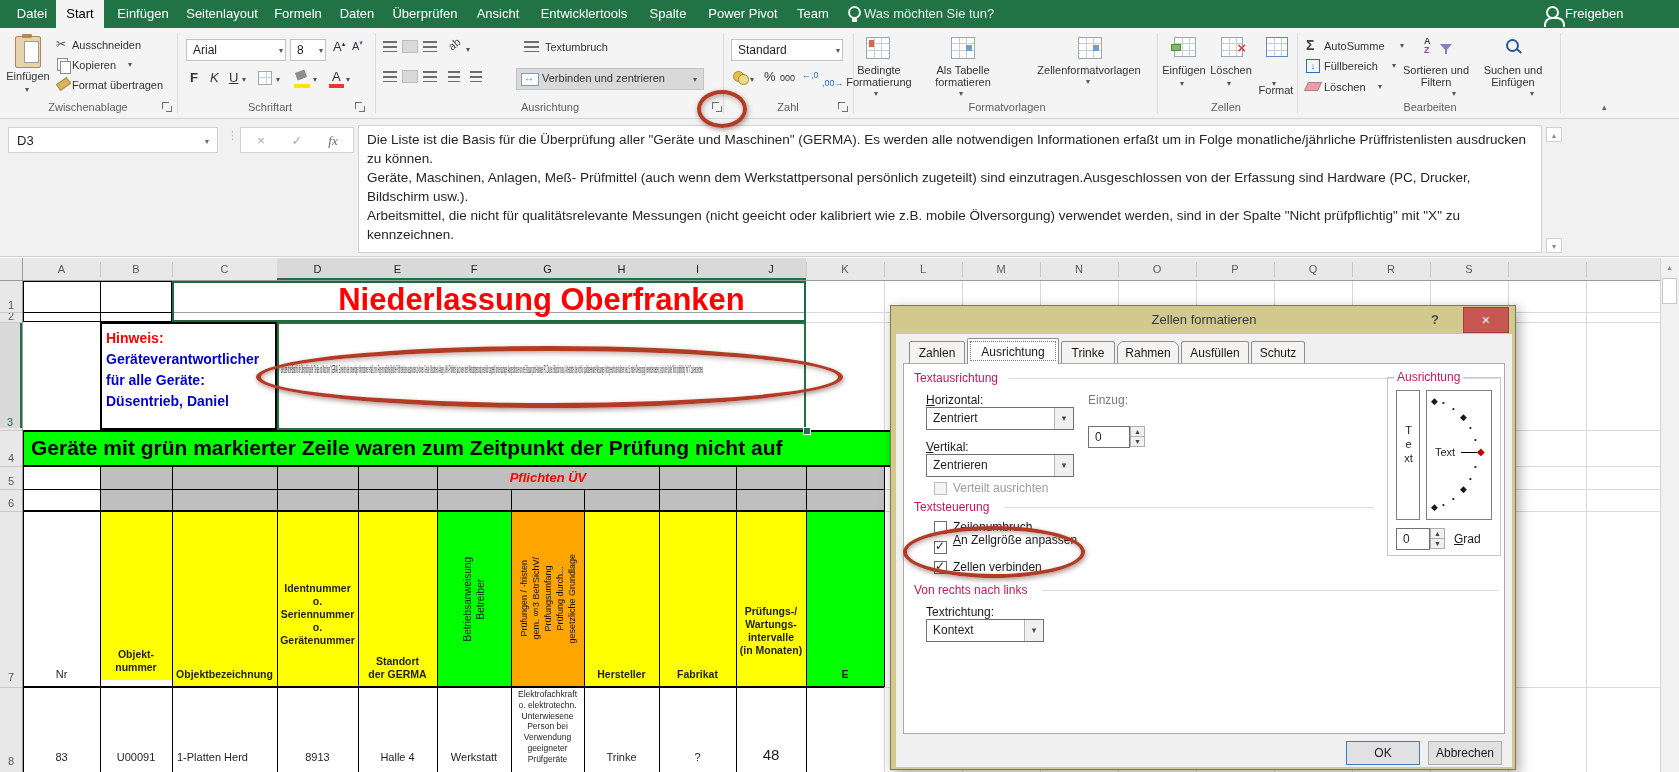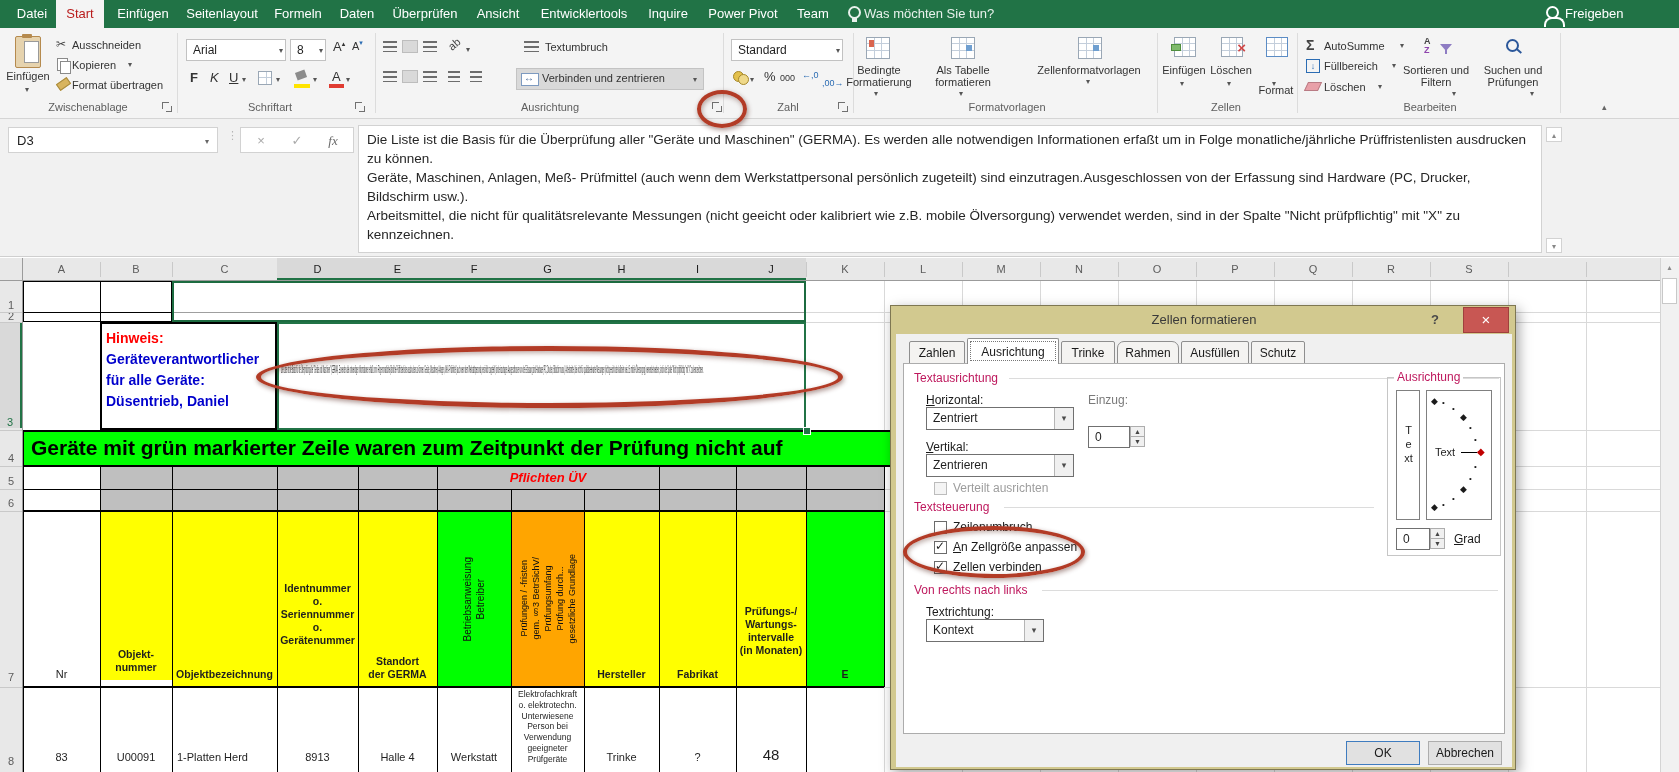--- a/index.html
+++ b/index.html
@@ -2,21 +2,21 @@
 <html><head>
 <meta charset="utf-8">
 <style>
   html,body{margin:0;padding:0;background:#888;}
   #app{position:relative;width:1679px;height:772px;background:#fff;overflow:hidden;
        font-family:"Liberation Sans","DejaVu Sans",sans-serif;color:#1f1f1f;}
   .abs{position:absolute;}
   
   #tabbar{position:absolute;left:0;top:0;width:1679px;height:28px;background:#217346;}
   .rtab{position:absolute;top:0;height:28px;line-height:28px;color:#fff;font-size:13px;text-align:center;}
-  .rtab.active{background:#f4f4f4;color:#b91c1c;}
+  .rtab.active{background:#f4f4f4;color:#000000;}
   .tellme{position:absolute;top:0;height:28px;line-height:28px;color:#e8f1ec;font-size:13px;}
   
   #ribbon{position:absolute;left:0;top:28px;width:1679px;height:90px;background:#f4f4f4;border-bottom:1px solid #d5d5d5;}
   .gsep{position:absolute;top:5px;height:80px;width:1px;background:#dcdcdc;}
   .glabel{position:absolute;top:72px;height:14px;font-size:11px;color:#5e5e5e;text-align:center;line-height:14px;}
   .rlbl{position:absolute;font-size:11px;color:#333;line-height:14px;white-space:nowrap;}
   .bigbtn-lbl{position:absolute;font-size:11px;color:#333;text-align:center;}
   .car{position:absolute;font-size:8px;color:#555;line-height:8px;}
   .car::after{content:"▾";}
   .launcher{position:absolute;width:11px;height:11px;}
@@ -128,21 +128,21 @@
   <div id="tabbar">
     <span class="rtab" style="left:8px;width:48px;">Datei</span>
     <span class="rtab active" style="left:56px;width:48px;">Start</span>
     <span class="rtab" style="left:110px;width:66px;">Einfügen</span>
     <span class="rtab" style="left:180px;width:84px;">Seitenlayout</span>
     <span class="rtab" style="left:268px;width:60px;">Formeln</span>
     <span class="rtab" style="left:332px;width:50px;">Daten</span>
     <span class="rtab" style="left:386px;width:78px;">Überprüfen</span>
     <span class="rtab" style="left:468px;width:60px;">Ansicht</span>
     <span class="rtab" style="left:532px;width:104px;">Entwicklertools</span>
-    <span class="rtab" style="left:640px;width:56px;">Inquire</span>
+    <span class="rtab" style="left:640px;width:56px;">Spalte</span>
     <span class="rtab" style="left:700px;width:86px;">Power Pivot</span>
     <span class="rtab" style="left:790px;width:46px;">Team</span>
     <span class="bulb-ico" style="left:848px;top:6px;"></span>
     <span class="tellme" style="left:864px;">Was möchten Sie tun?</span>
     <span class="person-ico" style="left:1546px;top:6px;"></span>
     <span class="tellme" style="left:1565px;color:#fff;">Freigeben</span>
   </div>
 
   <div id="ribbon">
 
@@ -252,21 +252,21 @@
     <div class="rlbl" style="left:1324px;top:31px;">Füllbereich</div>
     <span class="car" style="left:1392px;top:34px;"></span>
     <span class="icon-eraser" style="left:1306px;top:54px;"></span>
     <div class="rlbl" style="left:1324px;top:52px;">Löschen</div>
     <span class="car" style="left:1378px;top:55px;"></span>
     <span class="abs" style="left:1424px;top:9px;font-size:9px;font-weight:bold;color:#444;line-height:9px;"><span>A</span><br><span style="color:#8e44ad;">Z</span></span>
     <span class="icon-funnel" style="left:1440px;top:16px;"></span>
     <div class="bigbtn-lbl" style="left:1396px;top:36px;width:80px;line-height:12px;">Sortieren und Filtern</div>
     <span class="car" style="left:1452px;top:62px;"></span>
     <span class="icon-magn" style="left:1506px;top:11px;"></span>
-    <div class="bigbtn-lbl" style="left:1472px;top:36px;width:82px;line-height:12px;">Suchen und Prüfungen</div>
+    <div class="bigbtn-lbl" style="left:1472px;top:36px;width:82px;line-height:12px;">Suchen und Einfügen</div>
     <span class="car" style="left:1530px;top:62px;"></span>
     <div class="glabel" style="left:1394px;width:72px;">Bearbeiten</div>
     <div class="gsep" style="left:1560px;"></div>
     <span class="abs" style="left:1602px;top:74px;font-size:9px;color:#666;">▴</span>
   </div>
 
   <div id="fbar">
     <div class="fxbox" style="left:8px;top:8px;width:210px;height:26px;">
       <span class="abs" style="left:8px;top:5px;font-size:13px;">D3</span>
       <span class="abs" style="left:196px;top:9px;font-size:8px;color:#666;">▾</span>
@@ -381,20 +381,21 @@
   <div class="ghl" style="left:884px;top:489px;width:776px;"></div>
   <div class="ghl" style="left:884px;top:511px;width:776px;"></div>
   <div class="ghl" style="left:884px;top:687px;width:776px;"></div>
 
   <div class="cell" style="left:23px;top:281px;width:149px;height:41px;border:1px solid #000;"></div>
   <div class="bvl" style="left:100px;top:281px;height:41px;"></div>
   <div class="bhl" style="left:23px;top:312px;width:149px;"></div>
 
   <div class="cell" style="left:172px;top:281px;width:634px;height:41px;border:2px solid #1c6b40;z-index:4;"></div>
   <div class="ghl" style="left:174px;top:312px;width:630px;background:#9f9f9f;"></div>
+  <div class="cell" style="left:277px;top:283px;width:529px;height:34px;text-align:center;font-size:31px;font-weight:bold;color:#ff0000;line-height:34px;z-index:5;white-space:nowrap;">Niederlassung Oberfranken</div>
 
   <div class="cell" style="left:100px;top:322px;width:177px;height:108px;border:2px solid #000;background:#fff;z-index:4;">
     <div class="abs" style="left:4px;top:4px;font-size:14px;font-weight:bold;color:#ff0000;line-height:21px;">Hinweis:</div>
     <div class="abs" style="left:4px;top:25px;font-size:14px;font-weight:bold;color:#0000cc;line-height:21px;">Geräteverantwortlicher</div>
     <div class="abs" style="left:4px;top:46px;font-size:14px;font-weight:bold;color:#0000cc;line-height:21px;">für alle Geräte:</div>
     <div class="abs" style="left:4px;top:67px;font-size:14px;font-weight:bold;color:#0000cc;line-height:21px;">Düsentrieb, Daniel</div>
   </div>
 
   <div class="cell" style="left:277px;top:322px;width:529px;height:108px;border:2px solid #217346;background:#fff;z-index:4;"></div>
   <div class="abs" style="left:803px;top:427px;width:6px;height:6px;background:#217346;border:1px solid #fff;z-index:5;"></div>
@@ -540,21 +541,21 @@
         </div>
         <span class="cb dis" style="left:30px;top:118px;"></span>
         <div class="dlbl dis" style="left:49px;top:117px;">Verteilt ausrichten</div>
         <div class="dsec" style="left:10px;top:136px;">Textsteuerung</div>
         <div class="dline" style="left:100px;top:143px;width:370px;"></div>
         <span class="cb" style="left:30px;top:157px;"></span>
         <div class="dlbl" style="left:49px;top:156px;">Zeilenumbruch</div>
         <span class="cb" style="left:30px;top:177px;">
             <span class="cbk">✓</span>
           </span>
-        <div class="dlbl u1" style="left:49px;top:176px;">An Zellgröße anpassen</div>
+        <div class="dlbl u1" style="left:49px;top:169px;">An Zellgröße anpassen</div>
         <span class="cb" style="left:30px;top:197px;">
             <span class="cbk">✓</span>
           </span>
         <div class="dlbl u1" style="left:49px;top:196px;">Zellen verbinden</div>
         <div class="dsec" style="left:10px;top:219px;">Von rechts nach links</div>
         <div class="dline" style="left:138px;top:226px;width:456px;"></div>
         <div class="dlbl" style="left:22px;top:241px;">Textrichtung:</div>
         <div class="wcombo" style="left:22px;top:255px;width:118px;height:23px;">
           <span class="wval">Kontext</span>
             <span class="warr"></span>

